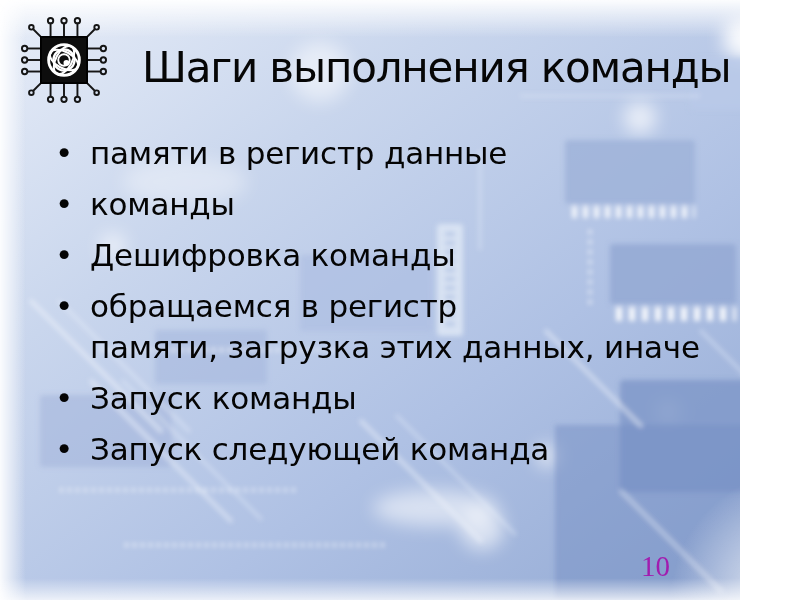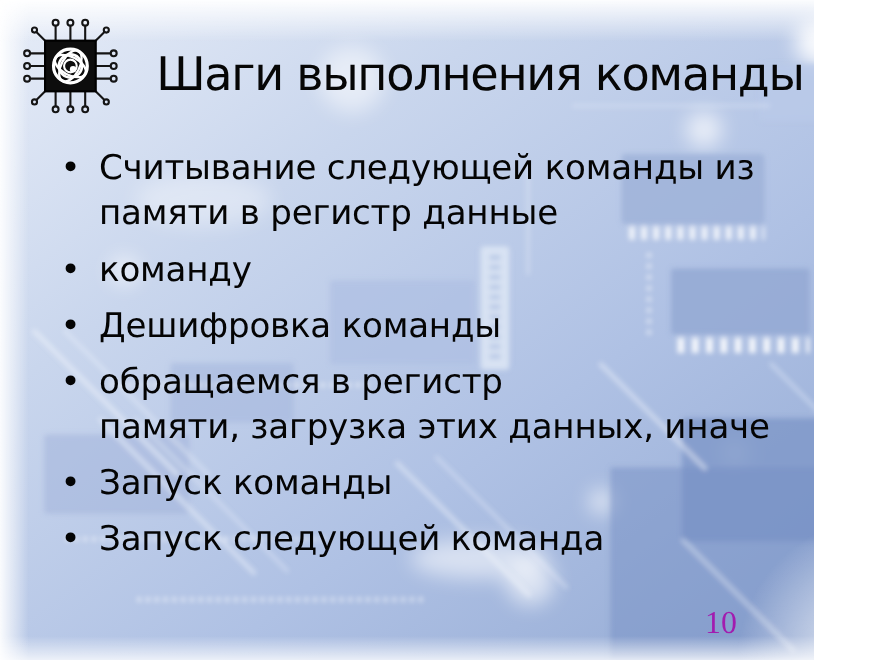--- a/index.html
+++ b/index.html
@@ -155,29 +155,28 @@
     </g>
   </svg>
 
   <div class="title">Шаги выполнения команды</div>
 
   <div class="content">
 
     <div class="bullet">
       <span class="marker">•</span>
       <div class="lines">
-        <div class="line">Считывание следующей команды из</div>
         <div class="line">памяти в регистр данные</div>
       </div>
     </div>
 
     <div class="bullet">
       <span class="marker">•</span>
       <div class="lines">
-        <div class="line">команду</div>
+        <div class="line">команды</div>
       </div>
     </div>
 
     <div class="bullet">
       <span class="marker">•</span>
       <div class="lines">
         <div class="line">Дешифровка команды</div>
       </div>
     </div>
 

